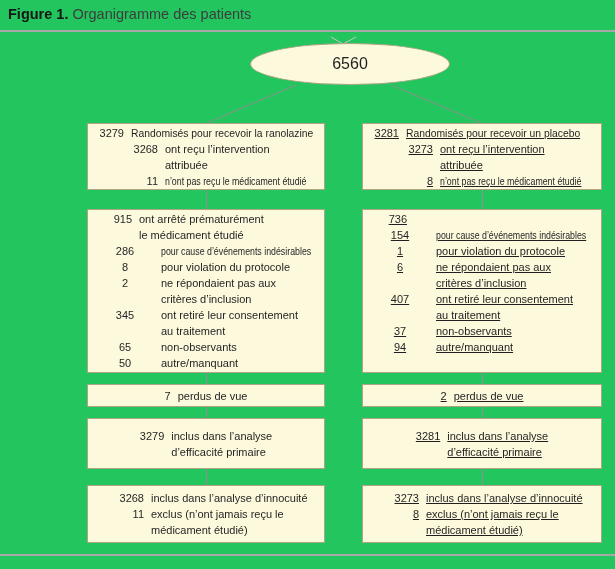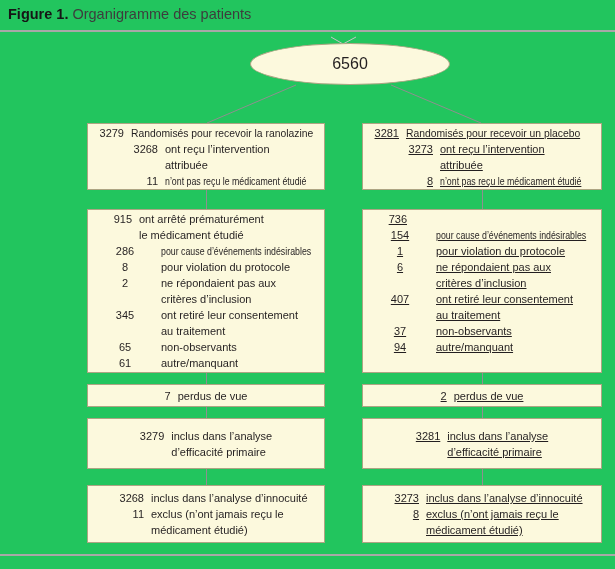--- a/index.html
+++ b/index.html
@@ -105,21 +105,21 @@
     <div class="line">
       <span class="num n58">345</span>
       <span class="txt">ont retiré leur consentement
 au traitement</span>
     </div>
     <div class="line">
       <span class="num n58">65</span>
       <span class="txt">non-observants</span>
     </div>
     <div class="line">
-      <span class="num n58">61</span>
+      <span class="num n58">50</span>
       <span class="txt">autre/manquant</span>
     </div>
   </div>
 
   <div class="box col-left row3">
     <div class="line">
       <span class="num">7</span>
       <span class="txt">perdus de vue</span>
     </div>
   </div>

